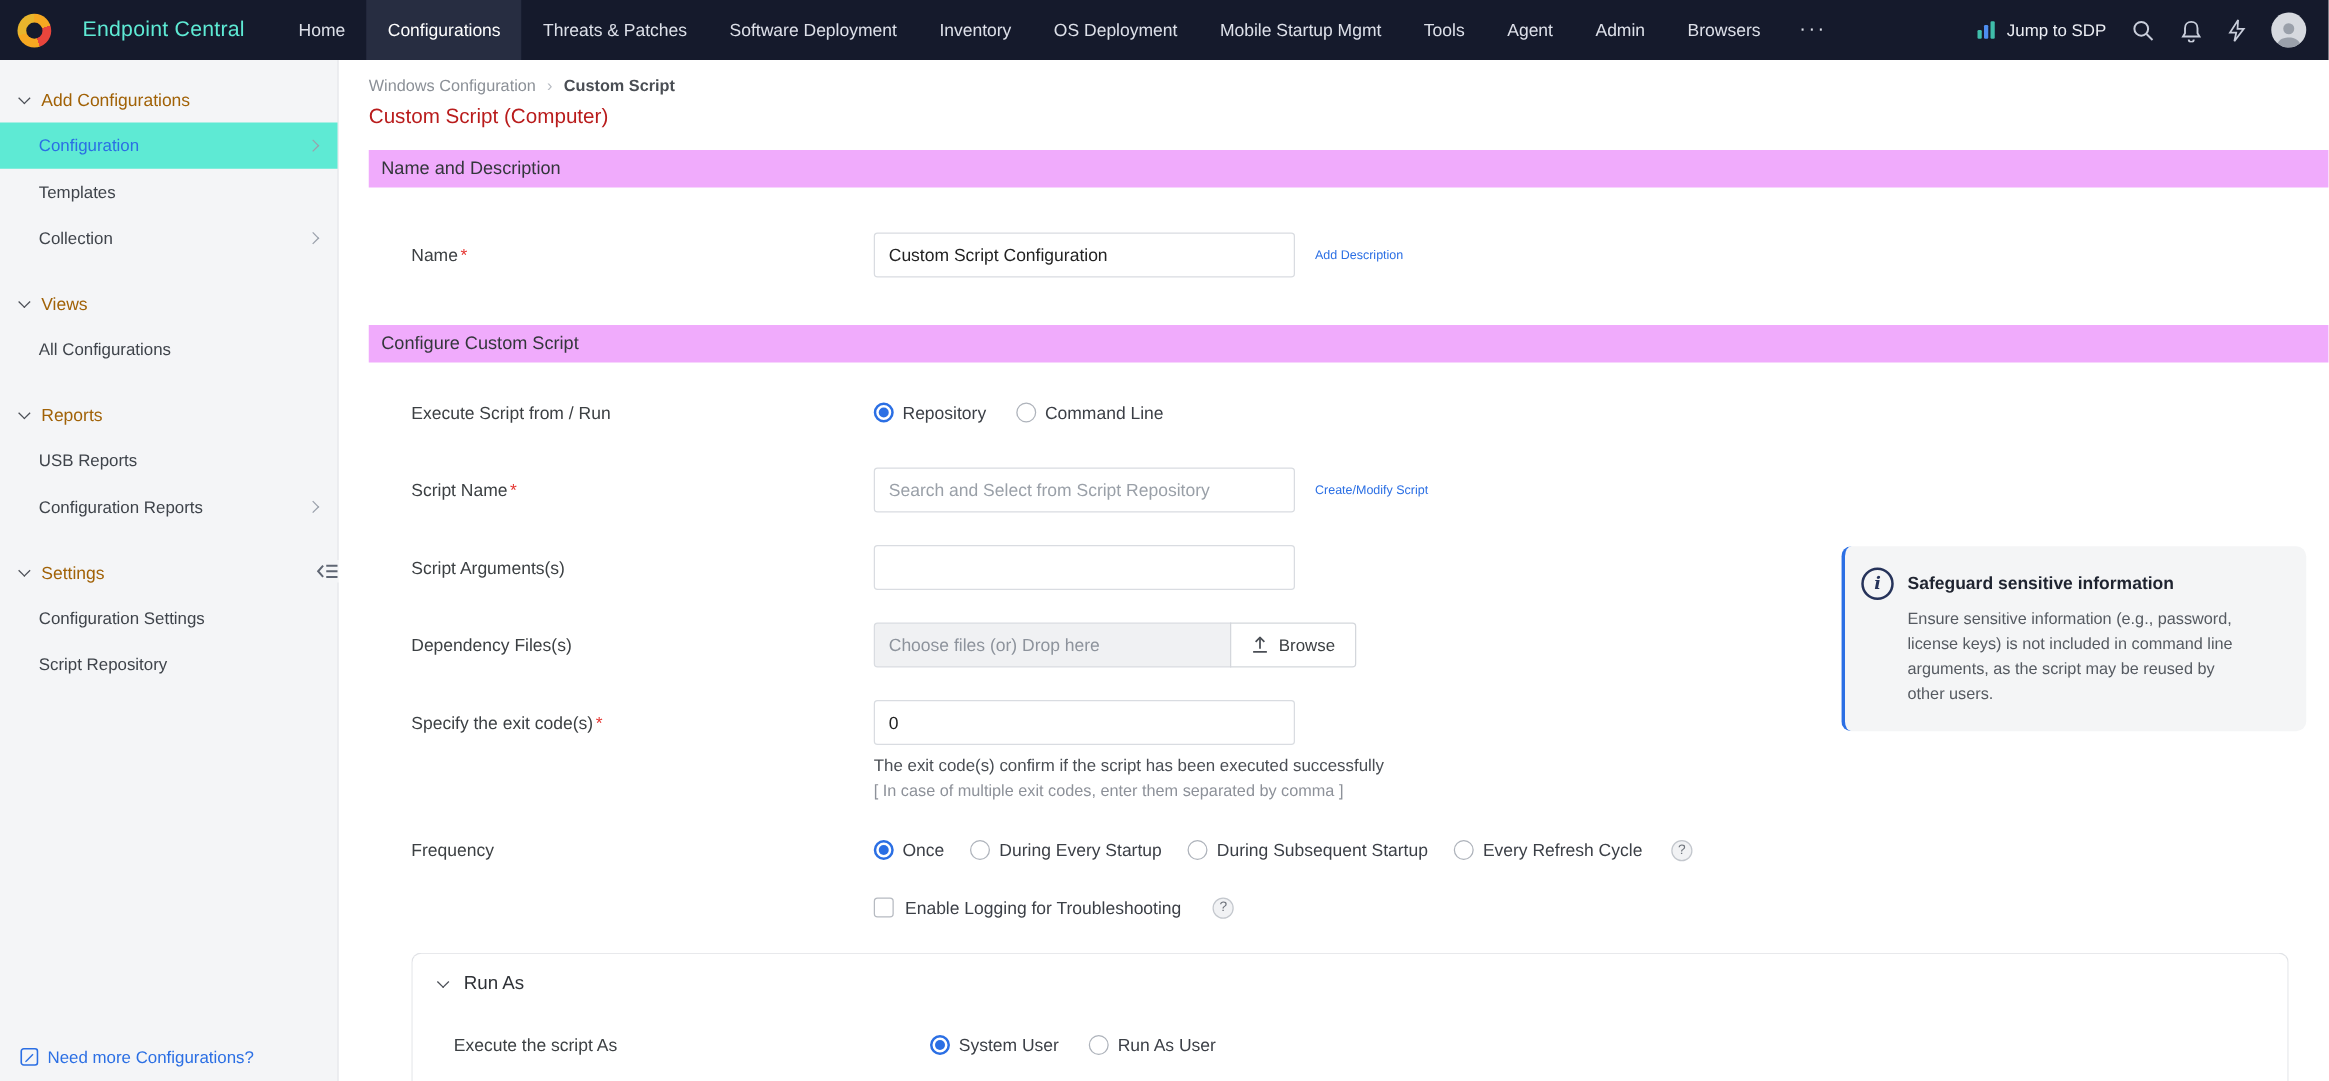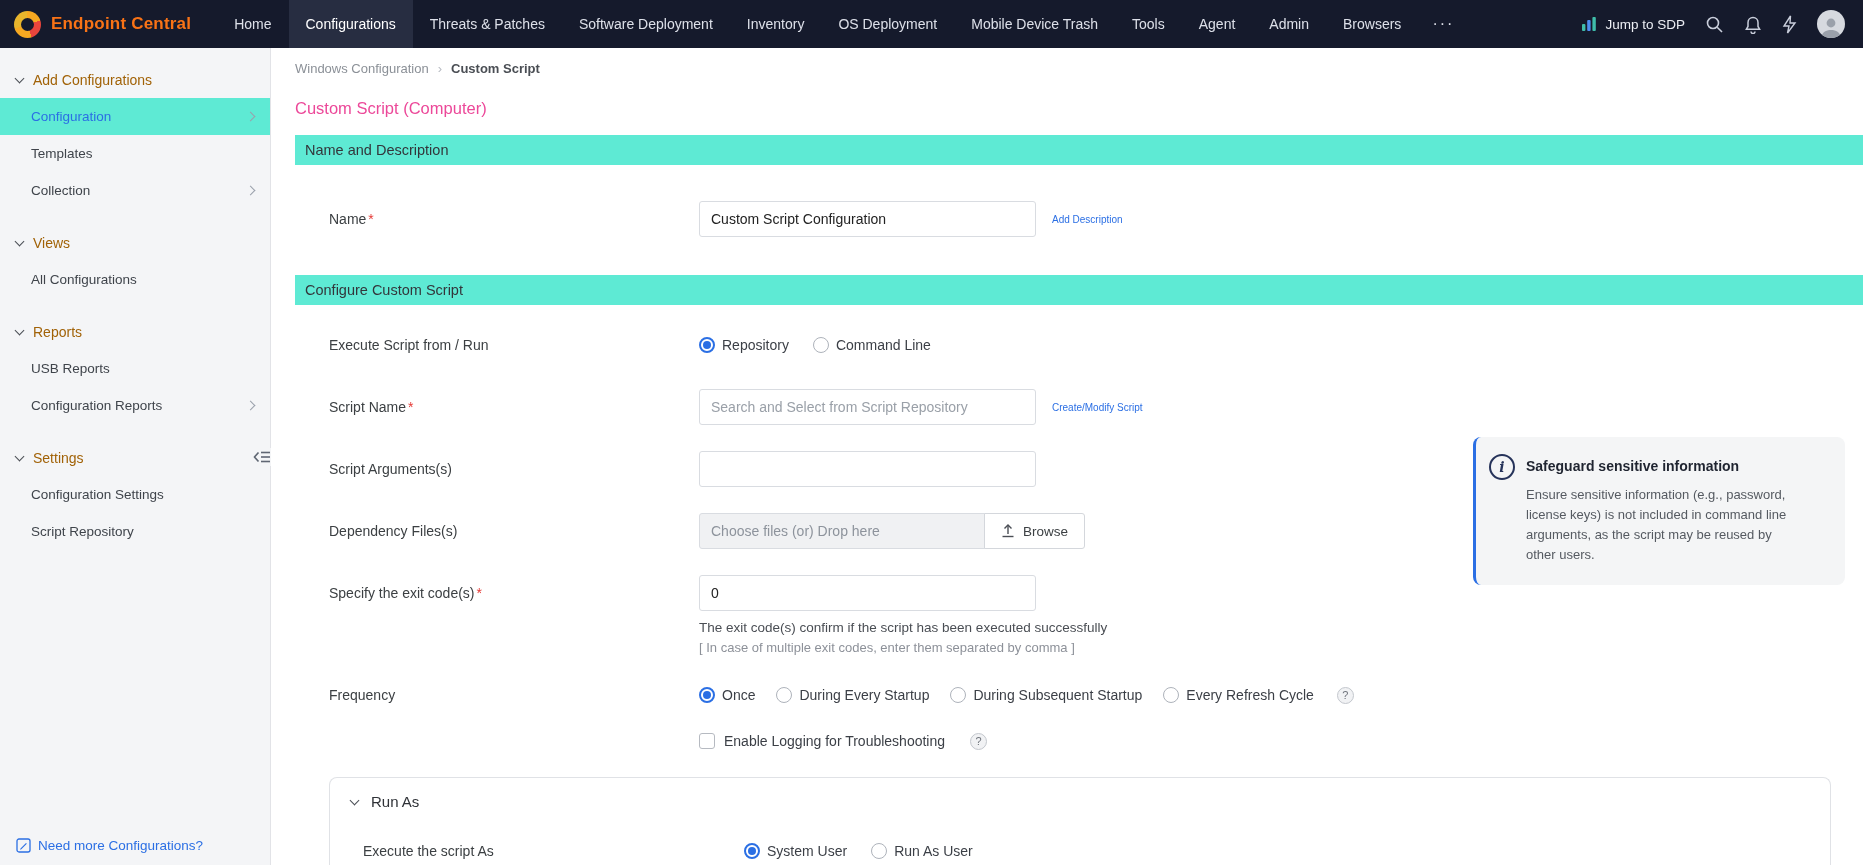--- a/index.html
+++ b/index.html
@@ -7,21 +7,21 @@
     font-family:"Liberation Sans", sans-serif; }
 
   
   .topnav { height:48px; background:#151a2c; display:flex; align-items:stretch; color:#e8eaf0; }
   .brand { display:flex; align-items:center; gap:10px; padding:0 26px 0 14px; }
   .logo { width:27px; height:27px; border-radius:50%;
     background:conic-gradient(#f6a821 0 20%, #e8453c 20% 45%, #f6a821 45% 70%, #e8b52c 70% 100%);
     position:relative; }
   .logo::after { content:""; position:absolute; left:7px; top:7px; width:13px; height:13px;
     border-radius:50%; background:#151a2c; }
-  .brand-text { font-size:17px; font-weight:bold; color:#f97316; letter-spacing:.2px; }
+  .brand-text { font-size:17px; font-weight:normal; color:#5eead4; letter-spacing:.2px;margin-left:15px; }
   .nav { display:flex; align-items:stretch; }
   .nav-item { display:flex; align-items:center; padding:0 17px; font-size:14px; color:#dde0e9;
     text-decoration:none; cursor:pointer; white-space:nowrap; }
   .nav-item.active { background:#272d41; color:#ffffff; }
   .nav-item.more { font-size:16px; letter-spacing:2px; padding:0 14px; }
   .nav-right { margin-left:auto; display:flex; align-items:center; gap:20px; padding-right:18px; }
   .sdp { display:flex; align-items:center; gap:8px; font-size:13.5px; color:#eceef4; cursor:pointer; }
   .icon-btn { display:flex; align-items:center; cursor:pointer; }
   .avatar { width:28px; height:28px; border-radius:50%; background:#d6d9df; display:flex;
     align-items:flex-end; justify-content:center; overflow:hidden; cursor:pointer; }
@@ -45,22 +45,22 @@
   .side-footer { position:absolute; bottom:12px; left:16px; display:flex; align-items:center; gap:7px;
     color:#2b6fe4; font-size:13.5px; text-decoration:none; cursor:pointer; }
   .collapse-icn { position:absolute; top:400px; left:251px; cursor:pointer; background:#f4f5f7; padding:2px; }
 
   
   .main { flex:1; position:relative; background:#fff; overflow:hidden; }
   .breadcrumb { padding:13px 0 0 24px; font-size:13px; color:#8b9097; display:flex; gap:9px; align-items:center;text-align:right; }
   .breadcrumb a { color:#8b9097; text-decoration:none; cursor:pointer; }
   .bc-sep { color:#b7bbc2; }
   .bc-current { color:#4a4e54; font-weight:bold; }
-  .page-title { margin:23px 0 0 24px; font-size:16.5px; font-weight:normal; color:#ec4899; }
-  .section-bar { margin:17px 0 0 24px; background:#5eead4; padding:7px 10px; font-size:14.5px;
+  .page-title { margin:8px 0 0 24px; font-size:16.5px; font-weight:normal; color:#b91c1c; }
+  .section-bar { margin:17px 0 0 24px; background:#f0abfc; padding:7px 10px; font-size:14.5px;
     color:#33363b; }
   .section-bar.second { margin-top:38px; }
 
   .form-row { display:flex; align-items:center; margin:0 0 26px 58px; min-height:36px; }
   .form-row.first { margin-top:36px; }
   .form-row.rows-start { margin-top:22px; }
   .form-row.top-align { align-items:flex-start; }
   .form-label { width:370px; flex-shrink:0; font-size:14px; color:#3c4043; }
   .top-align .form-label { line-height:36px; }
   .req { color:#e53935; margin-left:2px; }
@@ -122,21 +122,21 @@
     <span class="logo"></span>
     <span class="brand-text">Endpoint Central</span>
   </div>
   <nav class="nav">
     <a class="nav-item">Home</a>
     <a class="nav-item active">Configurations</a>
     <a class="nav-item">Threats &amp; Patches</a>
     <a class="nav-item">Software Deployment</a>
     <a class="nav-item">Inventory</a>
     <a class="nav-item">OS Deployment</a>
-    <a class="nav-item">Mobile Device Trash</a>
+    <a class="nav-item">Mobile Startup Mgmt</a>
     <a class="nav-item">Tools</a>
     <a class="nav-item">Agent</a>
     <a class="nav-item">Admin</a>
     <a class="nav-item">Browsers</a>
     <a class="nav-item more">···</a>
   </nav>
   <div class="nav-right">
     <div class="sdp">
       <span>
         <svg width="16" height="16" viewBox="0 0 16 16">

